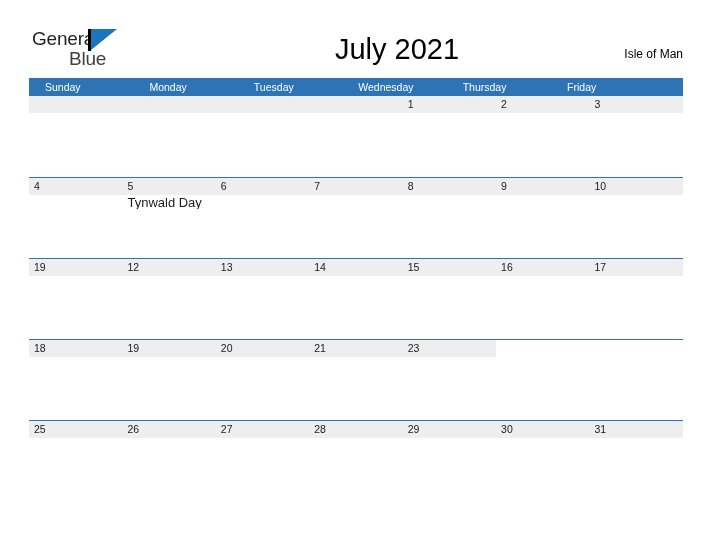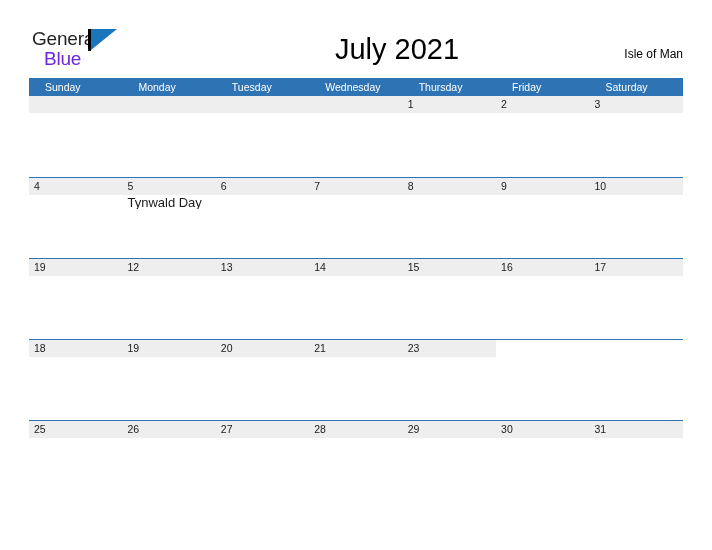--- a/index.html
+++ b/index.html
@@ -40,26 +40,26 @@
     top: 0;
     font-size: 19px;
     line-height: 22px;
     letter-spacing: -0.2px;
     color: #231f20;
     font-family: "Liberation Sans", sans-serif;
     white-space: nowrap;
   }
   .logo-blue {
     position: absolute;
-    left: 12px;
+    left: 37px;
     top: 20px;
     font-size: 19px;
     line-height: 22px;
     letter-spacing: -0.2px;
-    color: #6d28d9;
+    color: #404040;
     font-family: "Liberation Sans", sans-serif;
     white-space: nowrap;
   }
   .logo-flag {
     position: absolute;
     left: 56px;
     top: 1px;
     width: 30px;
     height: 22px;
   }
@@ -218,21 +218,20 @@
 
 <div class="calendar">
 
   <div class="weekday-row">
     <div class="weekday-cell">Sunday</div>
     <div class="weekday-cell">Monday</div>
     <div class="weekday-cell">Tuesday</div>
     <div class="weekday-cell">Wednesday</div>
     <div class="weekday-cell">Thursday</div>
     <div class="weekday-cell">Friday</div>
-    <div class="weekday-cell">Saturday</div>
   </div>
 
   <div id="weeks-container">
       <div class="week-row">
         <div class="week-cells">
           <div class="day-cell empty">
             <div class="day-band"></div>
             <div class="day-number"></div>
           </div>
           <div class="day-cell empty">

